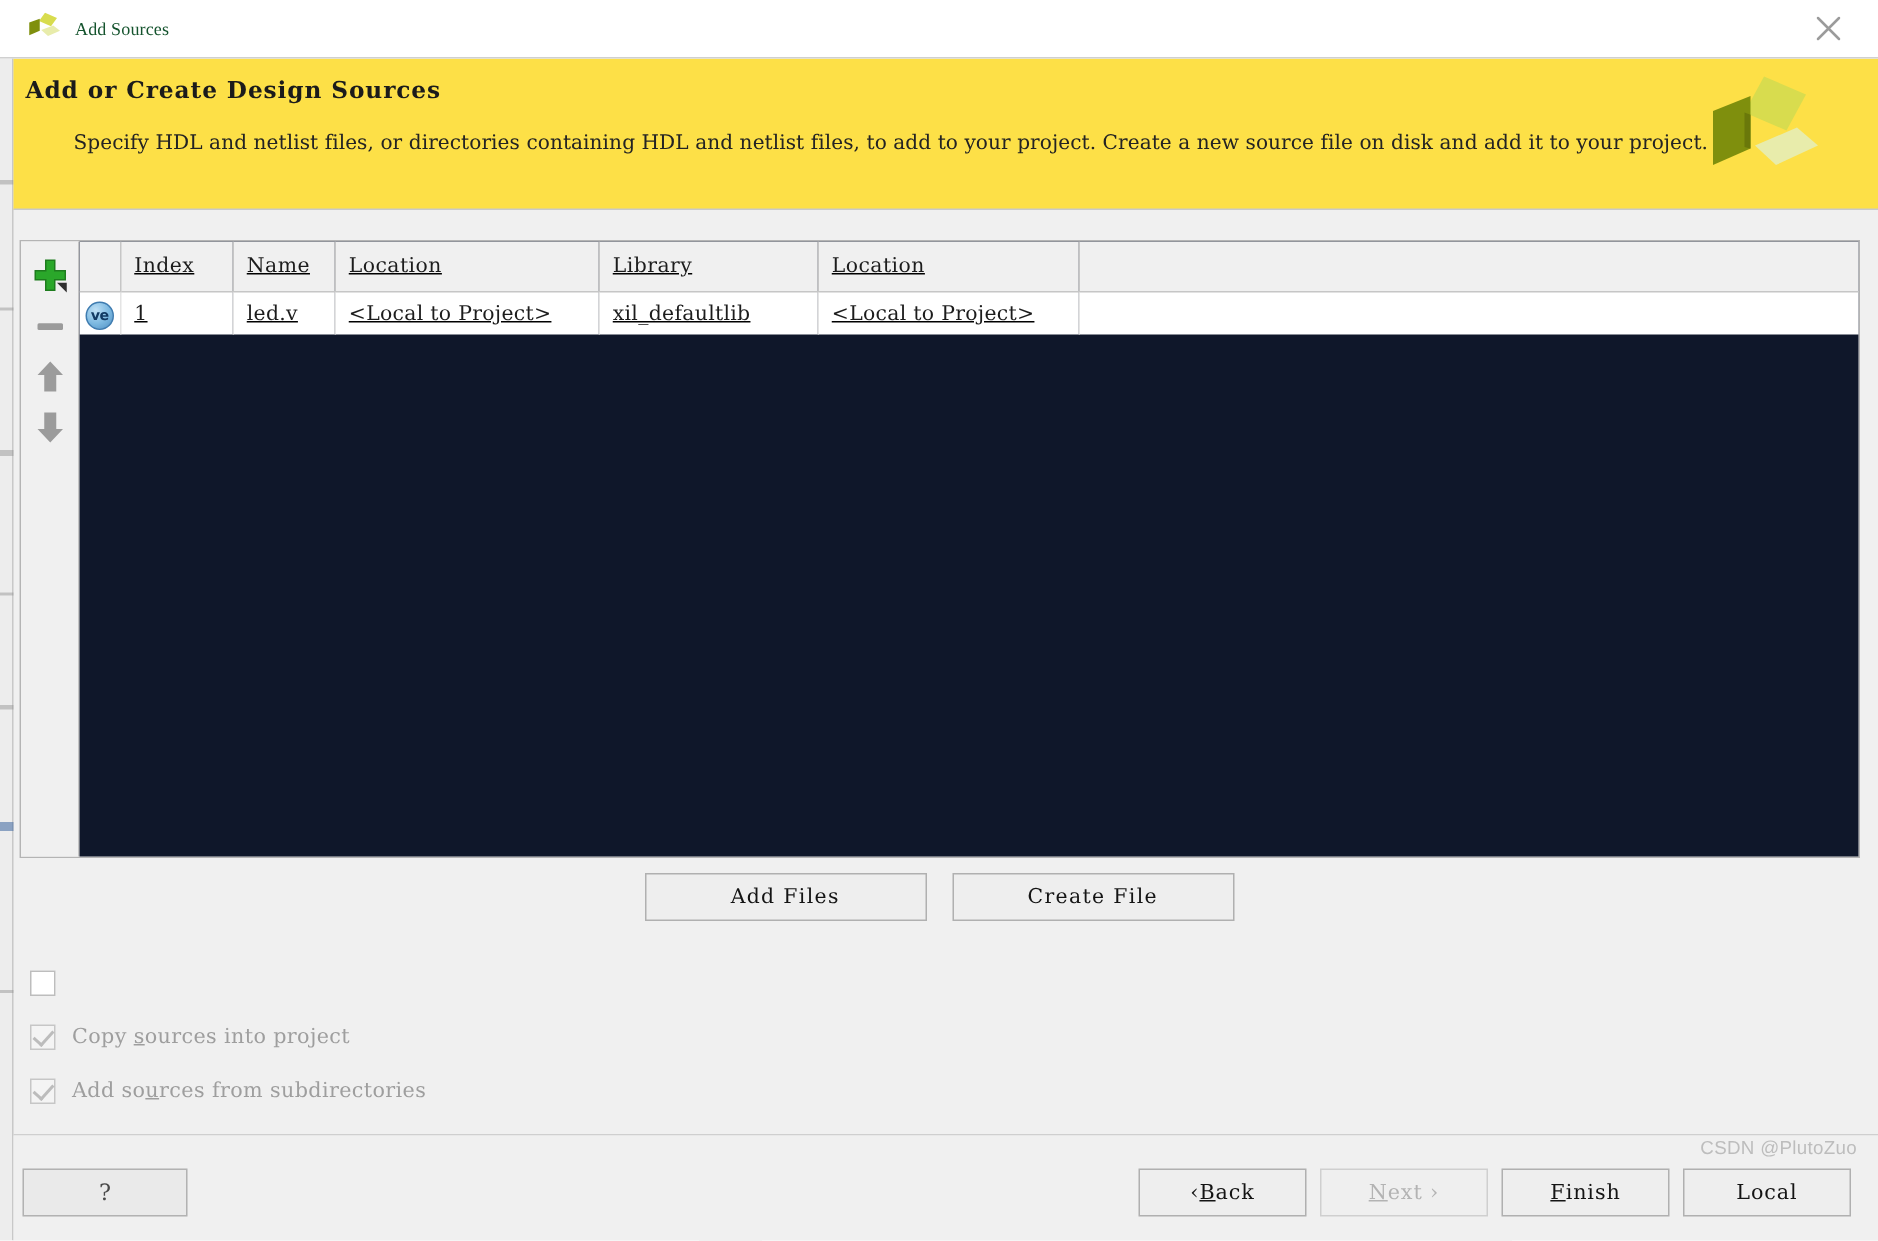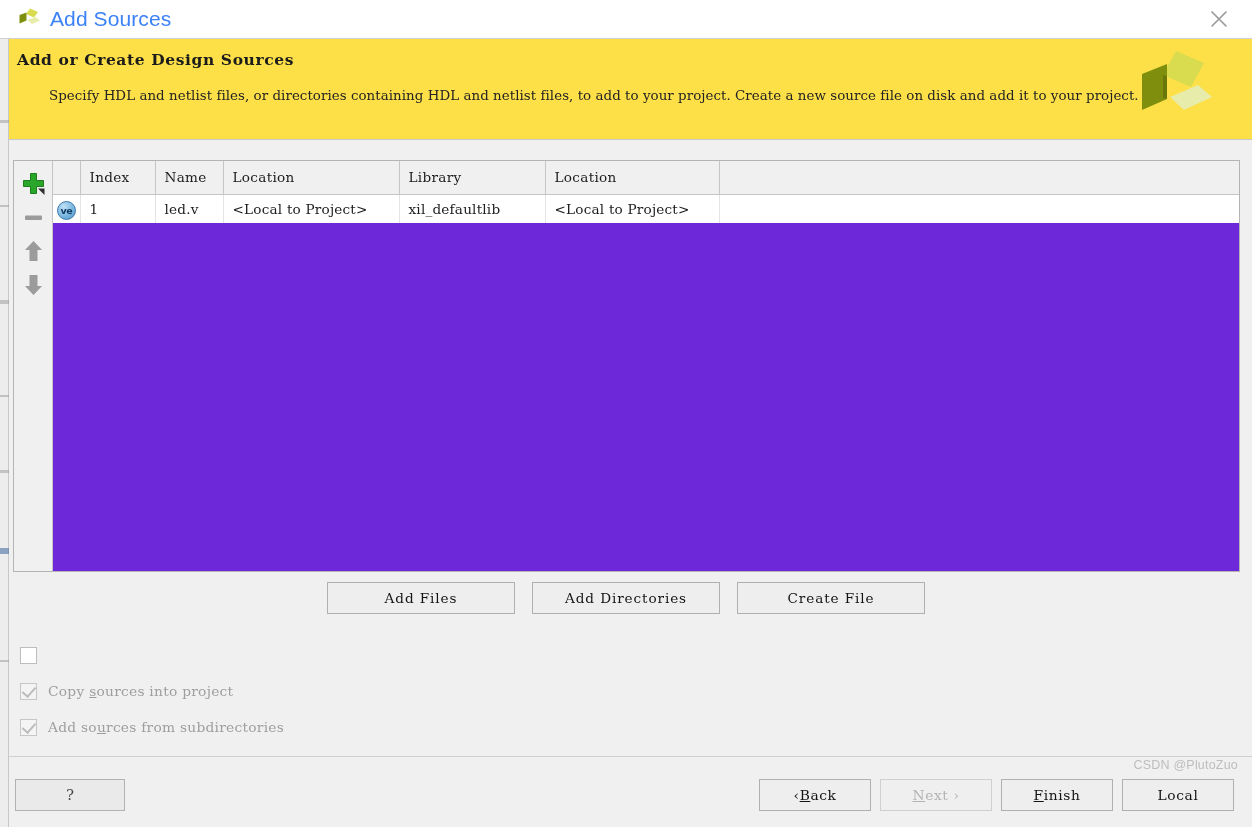--- a/index.html
+++ b/index.html
@@ -45,23 +45,23 @@
     z-index: 10;
   }
   .title-logo {
     margin-left: 17px;
     width: 24px; height: 22px;
     position: relative;
     flex: 0 0 auto;
   }
   .title-text {
     margin-left: 9px;
-    font-family: Liberation Sans, sans-serif;
-    font-size: 21px;
-    color: #3b82f6;
+    font-family: Liberation Serif, serif;
+    font-size: 12px;
+    color: #14532d;
     letter-spacing: .1px;
   }
   .title-close {
     position: absolute;
     right: 10px; top: 0;
     width: 46px; height: 38px;
     display: flex; align-items: center; justify-content: center;
     cursor: pointer;
   }
   .title-close svg { display: block; }
@@ -123,22 +123,23 @@
     width: 39px; height: 34px;
     display: flex; align-items: center; justify-content: center;
     cursor: pointer;
     position: relative;
   }
   .tb-btn.dis { cursor: default; }
 
   .grid-wrap {
     flex: 1 1 auto;
     position: relative;
-    background: #6d28d9;
+    background: #0f172a;
     overflow: hidden;
+    text-decoration: underline;
   }
   table.grid {
     border-collapse: collapse;
     table-layout: fixed;
     font-family: "DejaVu Serif", serif;
     font-size: 13.6px;
     color: #1c1c1c;
   }
   table.grid th {
     background: #f0f0f0;
@@ -428,21 +429,20 @@
             <td>&lt;Local to Project&gt;</td>
             <td class="filler"></td>
           </tr>
         </tbody>
       </table>
     </div>
   </div>
 
   <div class="actionrow">
     <button class="btn w188">Add Files</button>
-    <button class="btn w188">Add Directories</button>
     <button class="btn w188">Create File</button>
   </div>
 
   <div class="checks">
 
     <div class="checkrow">
       <span class="cbox"></span>
     </div>
 
     <div class="checkrow dis">

